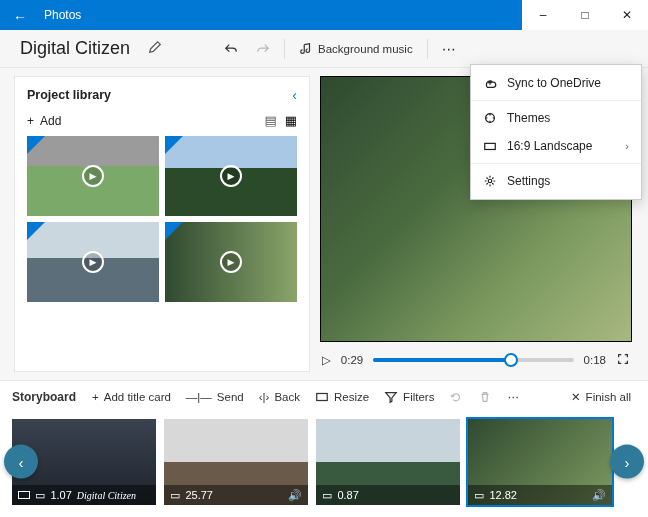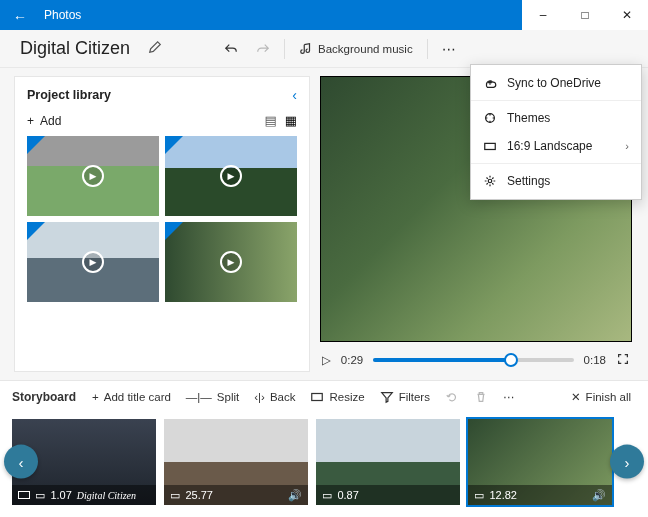--- a/index.html
+++ b/index.html
@@ -189,21 +189,21 @@
 
 <div class="storyboard">
   <div class="sb-bar">
     <div class="sb-title">Storyboard</div>
     <div class="toolbtn">
         <span>+</span>
         <span>Add title card</span>
       </div>
     <div class="toolbtn">
         <span>―|―</span>
-        <span>Split</span>
+        <span>Send</span>
       </div>
     <div class="toolbtn">
         <span>‹|›</span>
         <span>Back</span>
       </div>
     <div class="toolbtn">
         <svg class="ic" viewBox="0 0 16 16">
           <rect x="2" y="4" width="12" height="8"></rect>
         </svg>
         <span>Resize</span>

